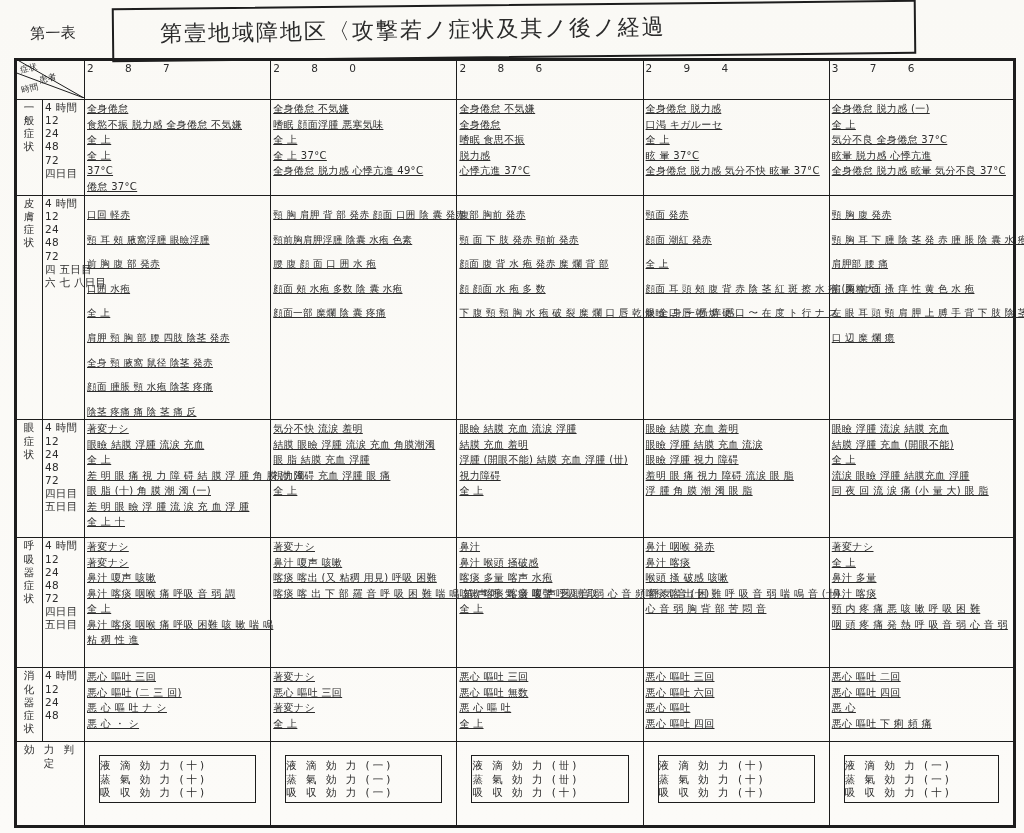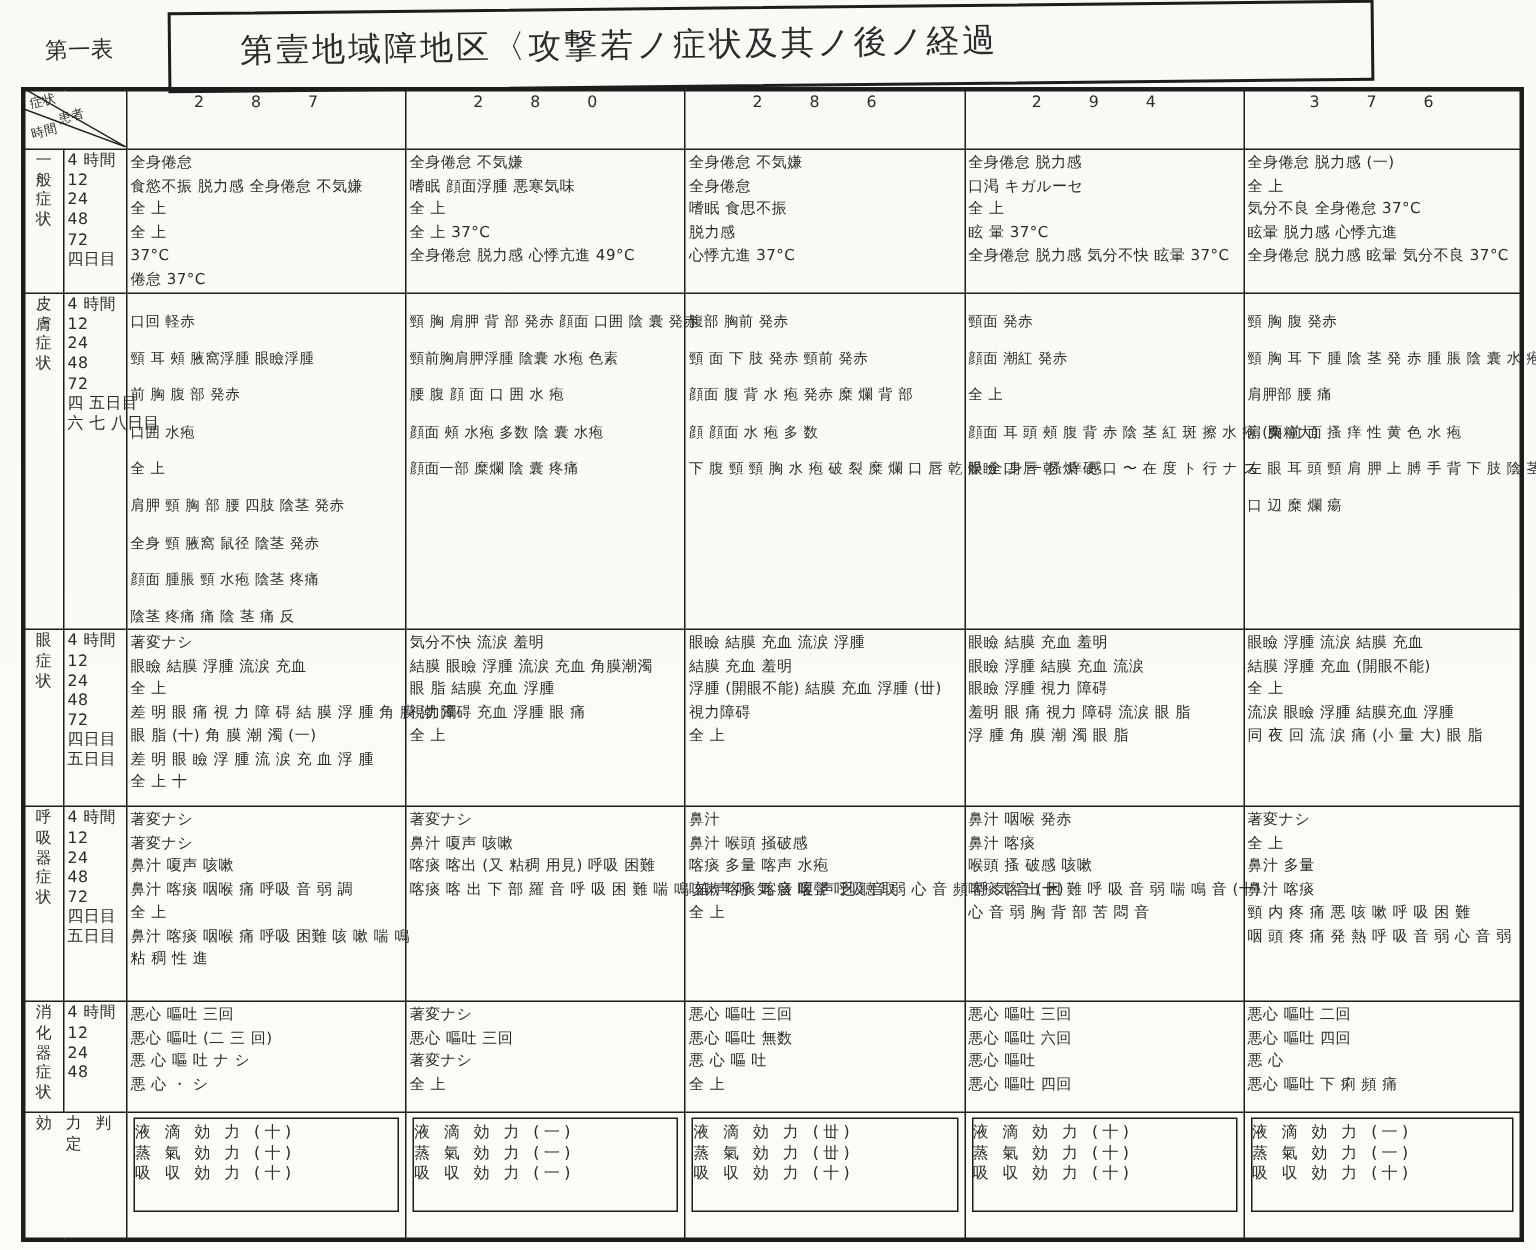--- a/index.html
+++ b/index.html
@@ -54,21 +54,20 @@
   }
   table.main td{
     border:1px solid #1d1d1d;
     vertical-align:top;
     padding:1px 2px;
     font-size:10.5px;
     line-height:1.25;
   }
   .colhead{
     height:36px;
-    text-align:center;
     font-size:26px;
     letter-spacing:14px;
     padding-top:2px;
   }
   .corner{
     width:62px;
     font-size:9px;
     position:relative;
   }
   .corner .c1{position:absolute;left:3px;top:2px;transform:rotate(-14deg);font-size:8.5px;}
@@ -84,37 +83,37 @@
     margin-left:28px;
   }
   .timecol{
     width:40px;
     font-size:9px;
     line-height:1.55;
     padding-top:3px;
     white-space:nowrap;
   }
   .timecol div{white-space:nowrap;}
-  .cell ul{margin:0;padding:0;list-style:none;}
+  .cell ul{margin:0;padding:0;list-style:none;text-decoration:underline;}
   .cell li{
     white-space:nowrap;
     line-height:1.55;
     font-size:10px;
   }
   .cell.dense li{line-height:1.42;font-size:9.6px;margin-top:11px;}
   .verdict td{
     font-size:15px;
     letter-spacing:3px;
     line-height:1.9;
     vertical-align:middle;
   }
   .verdict .inner{
     border:1px solid #1d1d1d;
-    margin:2px;
-    padding:3px 0 18px 0;
+    margin:12px;
+    padding:3px 0 3px 0;
   }
   .vlabel{
     width:26px;font-size:12px;text-align:center;line-height:1.1;
   }
   .slash{
     position:absolute;left:14px;top:58px;width:62px;height:38px;
   }
   .slash svg{display:block;}
 </style>
 </head>

